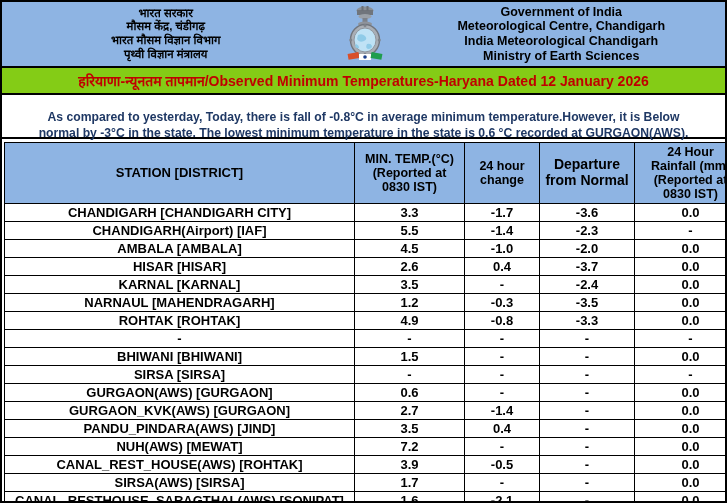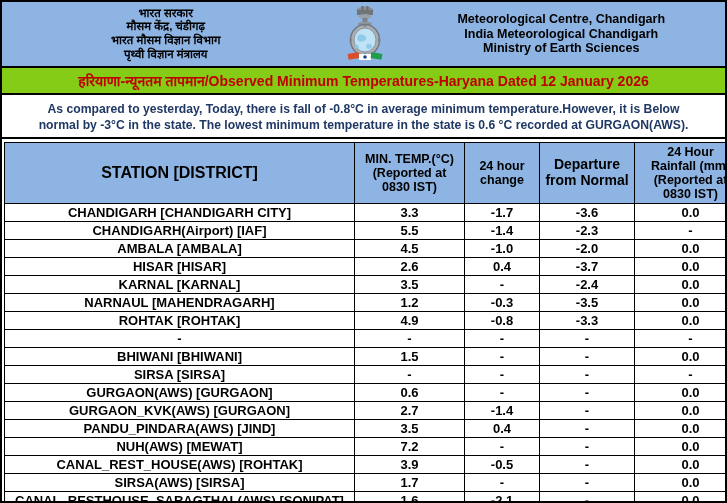--- a/index.html
+++ b/index.html
@@ -72,21 +72,21 @@
     color: #C00000;
     font-weight: bold;
     font-size: 14px;
     white-space: nowrap;
   }
 
   
   .summary-band {
     border-bottom: 2px solid #000000;
     background: #ffffff;
-    padding: 6px 8px 7px 8px;
+    padding: 14px 8px 7px 8px;
     box-sizing: border-box;
     height: 44px;
   }
   .summary-text {
     color: #1F3864;
     font-weight: bold;
     font-size: 12.2px;
     line-height: 1.35;
     text-align: center;
   }
@@ -112,21 +112,21 @@
     white-space: nowrap;
   }
   table.data thead th {
     background: #8EB4E3;
     font-weight: bold;
     height: 58px;
     line-height: 1.12;
     padding: 1px 2px;
     white-space: normal;
   }
-  th.col-station { width: 345px; font-size: 16px; }
+  th.col-station { width: 345px; font-size: 13px; }
   th.col-mintemp { width: 105px; font-size: 12.5px; }
   th.col-change  { width: 70px;  font-size: 12.5px; }
   th.col-dep     { width: 90px;  font-size: 14px; }
   th.col-rain    { width: 107px; font-size: 12.5px; }
 
   table.data tbody td {
     height: 17px;
     font-weight: bold;
     font-size: 13px;
   }
@@ -177,20 +177,21 @@
         <g>
           <rect x="5" y="49" width="11" height="6" fill="#d94f2b" transform="rotate(-10 10 52)"></rect>
           <rect x="16" y="50" width="12" height="6" fill="#ffffff"></rect>
           <rect x="28" y="49" width="11" height="6" fill="#1f9d4d" transform="rotate(10 34 52)"></rect>
           <circle cx="22" cy="53" r="1.8" fill="#1b3f8b"></circle>
         </g>
       </svg>
     </div>
 
     <div class="masthead-col english">
+      <span class="line">Government of India</span>
       <span class="line">Meteorological Centre, Chandigarh</span>
       <span class="line">India Meteorological Chandigarh</span>
       <span class="line">Ministry of Earth Sciences</span>
     </div>
   </div>
 
   <div class="title-band">
     <span class="title-text">हरियाणा-न्यूनतम तापमान/Observed Minimum Temperatures-Haryana Dated 12 January 2026</span>
   </div>
 

